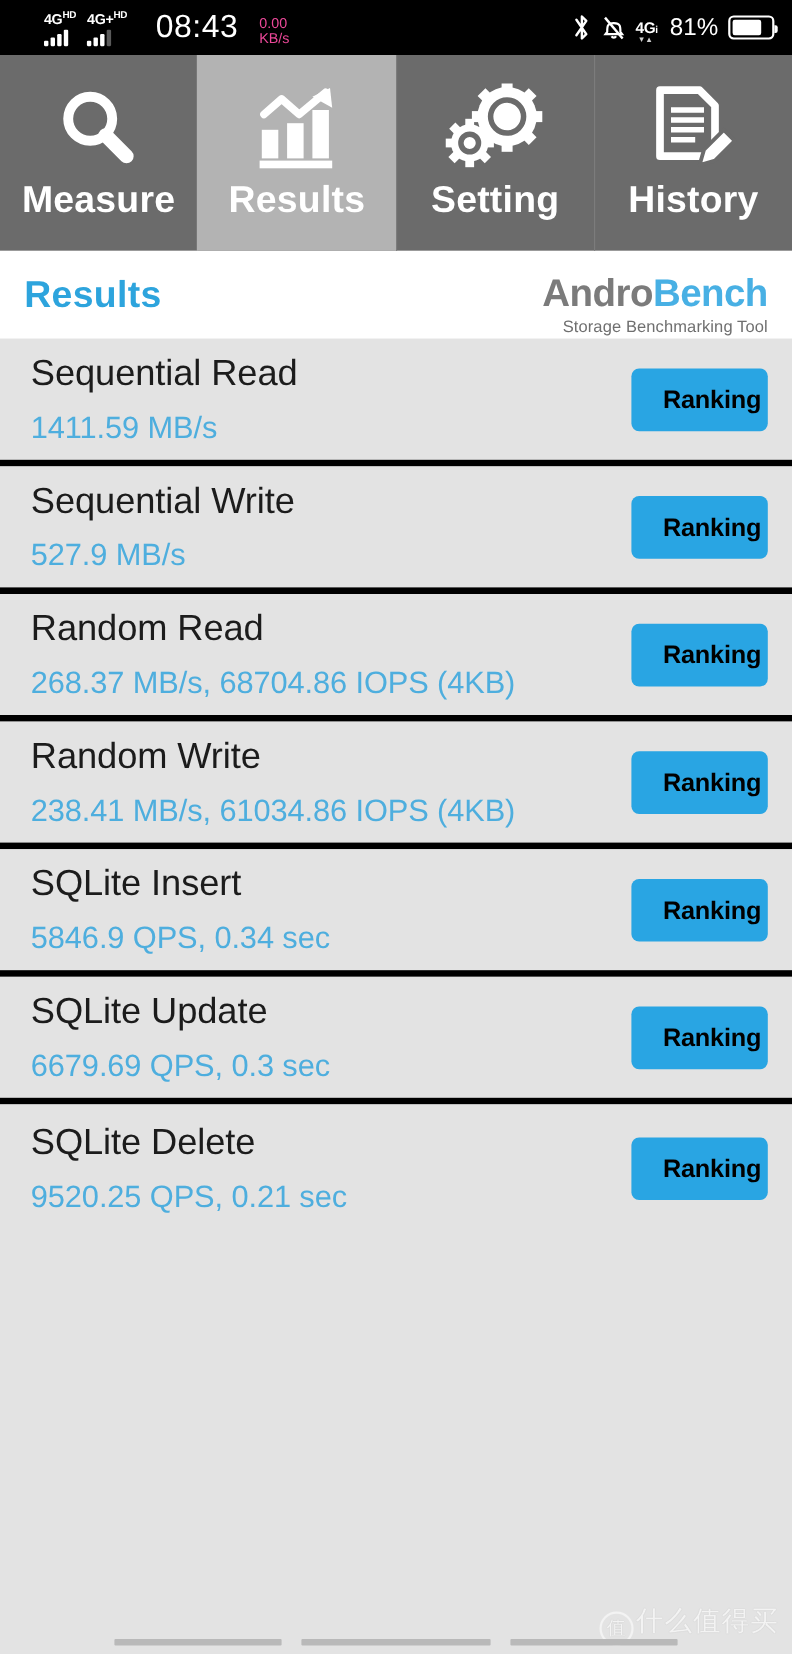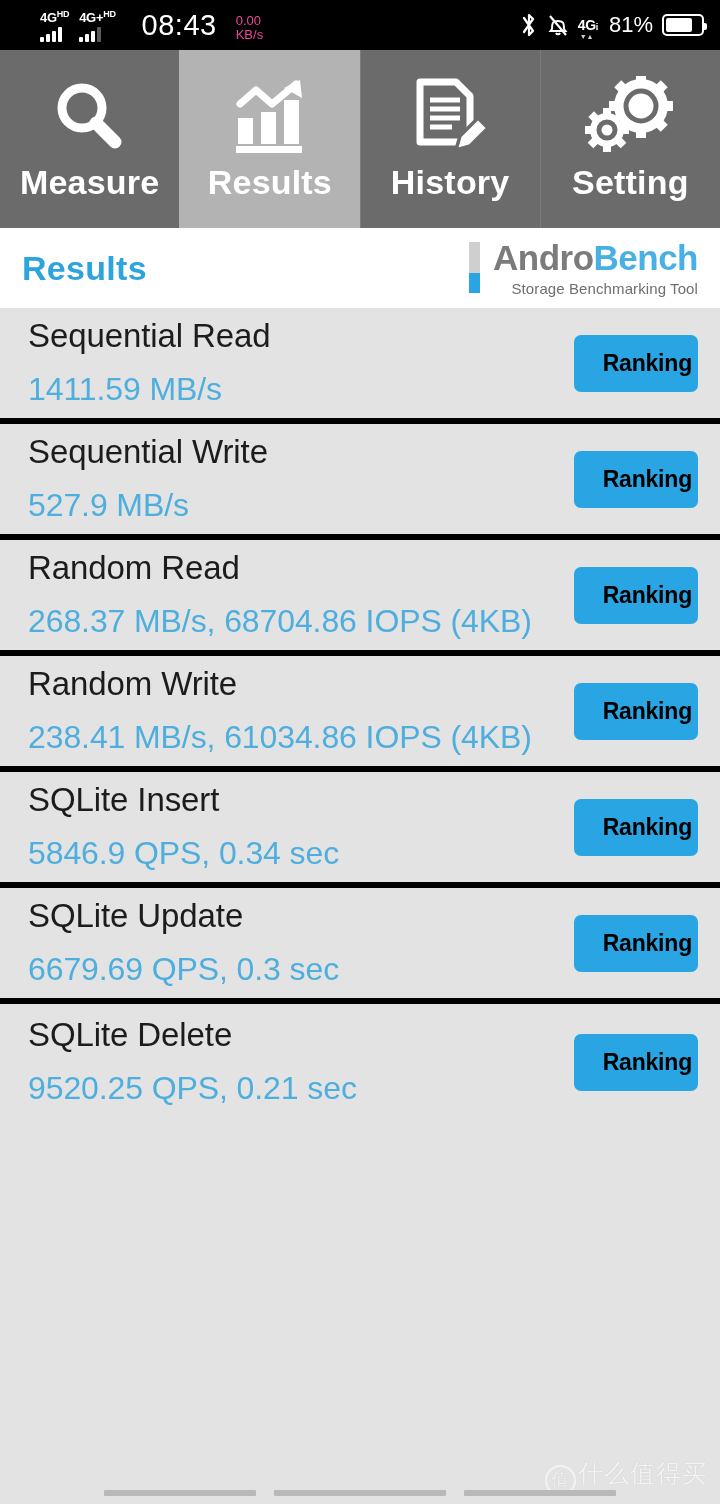--- a/index.html
+++ b/index.html
@@ -177,20 +177,21 @@
     color: #2da4dd;
     font-size: 34px;
     font-weight: bold;
     letter-spacing: 0.3px;
   }
   .brand {
     margin-left: auto;
     display: flex;
     align-items: stretch;
     gap: 13px;
+    flex-direction: column;
   }
   .brand-bar {
     width: 11px;
     display: flex;
     flex-direction: column;
     margin-top: 2px;
     margin-bottom: 4px;
   }
   .brand-bar .top { flex: 1.55; background: #cfcfcf; }
   .brand-bar .bot { flex: 1; background: #29a5e3; }
@@ -223,21 +224,21 @@
   }
   .result-row.last { border-bottom: none; }
   .row-text { display: flex; flex-direction: column; justify-content: center; }
   .row-title {
     font-size: 33px;
     color: #1c1c1c;
     line-height: 1.12;
     letter-spacing: -0.1px;
   }
   .row-value {
-    font-size: 32px;
+    font-size: 28px;
     color: #4eaede;
     margin-top: 16px;
     letter-spacing: -0.1px;
   }
   .ranking-btn {
     margin-left: auto;
     background: #29a5e3;
     color: #000000;
     font-size: 23px;
     font-weight: bold;
@@ -384,34 +385,20 @@
         <svg width="84" height="84" viewBox="0 0 84 84" aria-hidden="true">
           <rect x="10" y="42" width="15" height="26" fill="#ffffff"></rect>
           <rect x="33" y="36" width="15" height="32" fill="#ffffff"></rect>
           <rect x="56" y="24" width="15" height="44" fill="#ffffff"></rect>
           <rect x="8" y="70" width="66" height="7" fill="#ffffff"></rect>
           <polyline points="12,28 28,14 44,28 68,8" fill="none" stroke="#ffffff" stroke-width="7" stroke-linejoin="round" stroke-linecap="round"></polyline>
           <polygon points="72,4 74,22 56,12" fill="#ffffff"></polygon>
         </svg>
       </span>
       <span class="tab-label">Results</span>
-    </div>
-
-    <div class="tab">
-      <span class="tab-icon">
-        <svg width="84" height="84" viewBox="0 0 84 84" aria-hidden="true">
-          <path d="M12 6 H48 L62 20 V66 H12 Z" fill="none" stroke="#ffffff" stroke-width="7" stroke-linejoin="round"></path>
-          <line x1="22" y1="24" x2="52" y2="24" stroke="#ffffff" stroke-width="5"></line>
-          <line x1="22" y1="33" x2="52" y2="33" stroke="#ffffff" stroke-width="5"></line>
-          <line x1="22" y1="42" x2="52" y2="42" stroke="#ffffff" stroke-width="5"></line>
-          <line x1="22" y1="51" x2="44" y2="51" stroke="#ffffff" stroke-width="5"></line>
-          <path d="M52 60 L70 42 L80 52 L62 70 L48 74 Z" fill="#ffffff" stroke="#6b6b6b" stroke-width="3.5" stroke-linejoin="round"></path>
-        </svg>
-      </span>
-      <span class="tab-label">History</span>
     </div>
 
     <div class="tab">
       <span class="tab-icon">
         <svg width="90" height="84" viewBox="0 0 90 84" aria-hidden="true">
           <g fill="#ffffff">
             <circle cx="56" cy="30" r="27"></circle>
             <g>
               <rect x="51" y="-2" width="10" height="12"></rect>
               <rect x="51" y="50" width="10" height="12"></rect>
@@ -435,20 +422,34 @@
             <rect x="31" y="62" width="8" height="9" transform="rotate(-45 35 66)"></rect>
             <rect x="5" y="62" width="8" height="9" transform="rotate(45 9 66)"></rect>
             <rect x="31" y="37" width="8" height="9" transform="rotate(45 35 41)"></rect>
           </g>
           <circle cx="22" cy="54" r="8" fill="none" stroke="#6b6b6b" stroke-width="5"></circle>
           <circle cx="22" cy="54" r="4" fill="#ffffff"></circle>
         </svg>
       </span>
       <span class="tab-label">Setting</span>
     </div>
+
+    <div class="tab">
+      <span class="tab-icon">
+        <svg width="84" height="84" viewBox="0 0 84 84" aria-hidden="true">
+          <path d="M12 6 H48 L62 20 V66 H12 Z" fill="none" stroke="#ffffff" stroke-width="7" stroke-linejoin="round"></path>
+          <line x1="22" y1="24" x2="52" y2="24" stroke="#ffffff" stroke-width="5"></line>
+          <line x1="22" y1="33" x2="52" y2="33" stroke="#ffffff" stroke-width="5"></line>
+          <line x1="22" y1="42" x2="52" y2="42" stroke="#ffffff" stroke-width="5"></line>
+          <line x1="22" y1="51" x2="44" y2="51" stroke="#ffffff" stroke-width="5"></line>
+          <path d="M52 60 L70 42 L80 52 L62 70 L48 74 Z" fill="#ffffff" stroke="#6b6b6b" stroke-width="3.5" stroke-linejoin="round"></path>
+        </svg>
+      </span>
+      <span class="tab-label">History</span>
+    </div>
   </div>
 
   <div class="page-header">
     <div class="page-title">Results</div>
     <div class="brand">
       <div class="brand-bar">
         <div class="top"></div>
         <div class="bot"></div>
       </div>
       <div class="brand-text">

